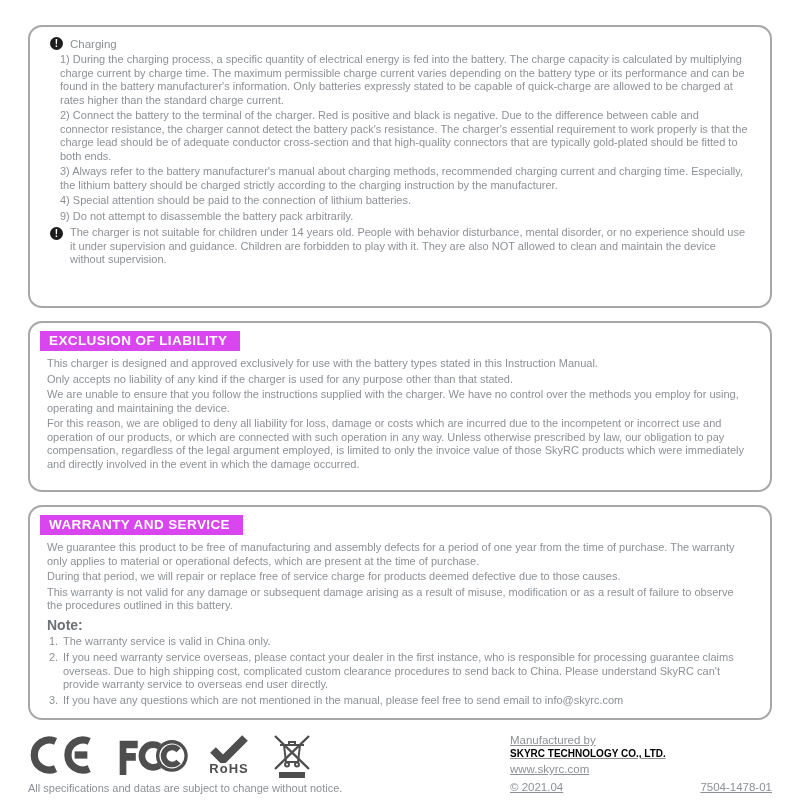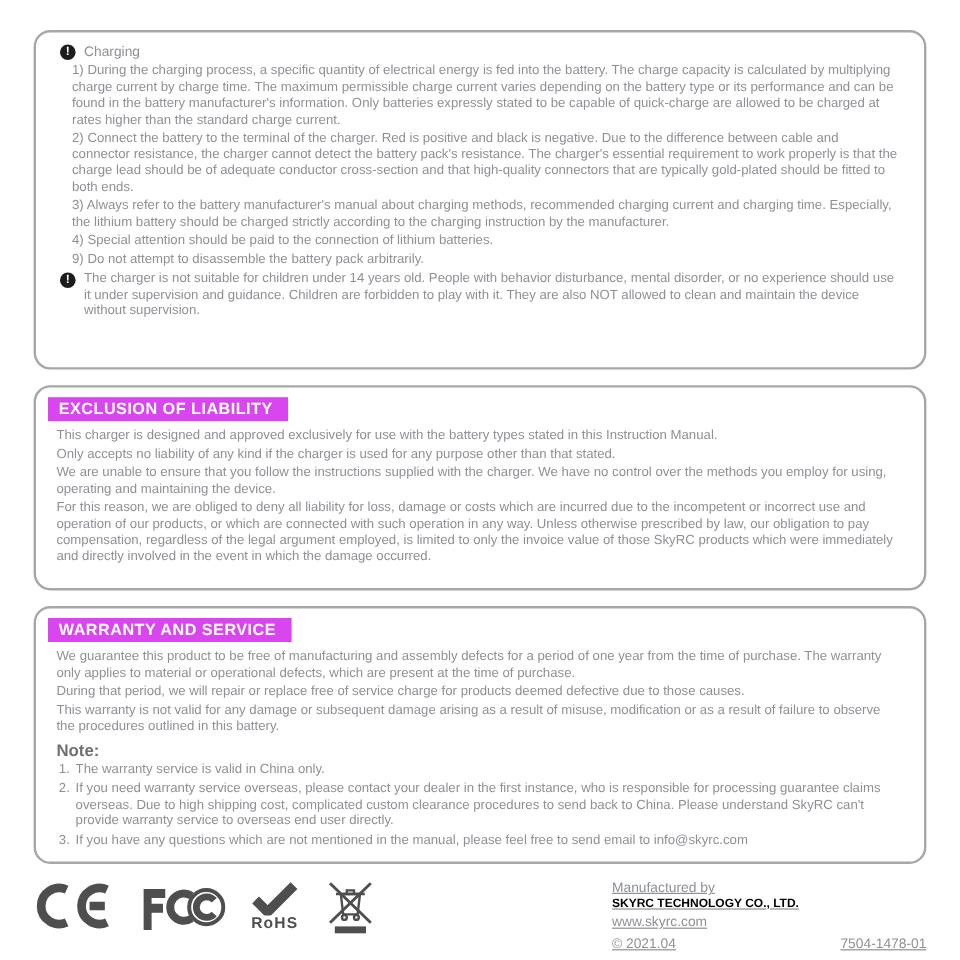--- a/index.html
+++ b/index.html
@@ -158,20 +158,21 @@
             </g>
             <g stroke="#4e4e4e" stroke-width="2.4">
               <line x1="5" y1="4" x2="39" y2="37"></line>
               <line x1="39" y1="4" x2="5" y2="37"></line>
             </g>
             <rect x="9" y="40" width="26" height="6" fill="#4e4e4e"></rect>
           </svg>
         </div>
 
       </div>
+      <div class="disclaimer">All specifications and datas are subject to change without notice.</div>
     </div>
 
     <div class="footer-right">
       <div class="mfg-line">Manufactured by</div>
       <div class="company-line">SKYRC TECHNOLOGY CO., LTD.</div>
       <div class="mfg-line">www.skyrc.com</div>
       <div class="meta-row">
         <span>© 2021.04</span>
         <span>7504-1478-01</span>
       </div>

